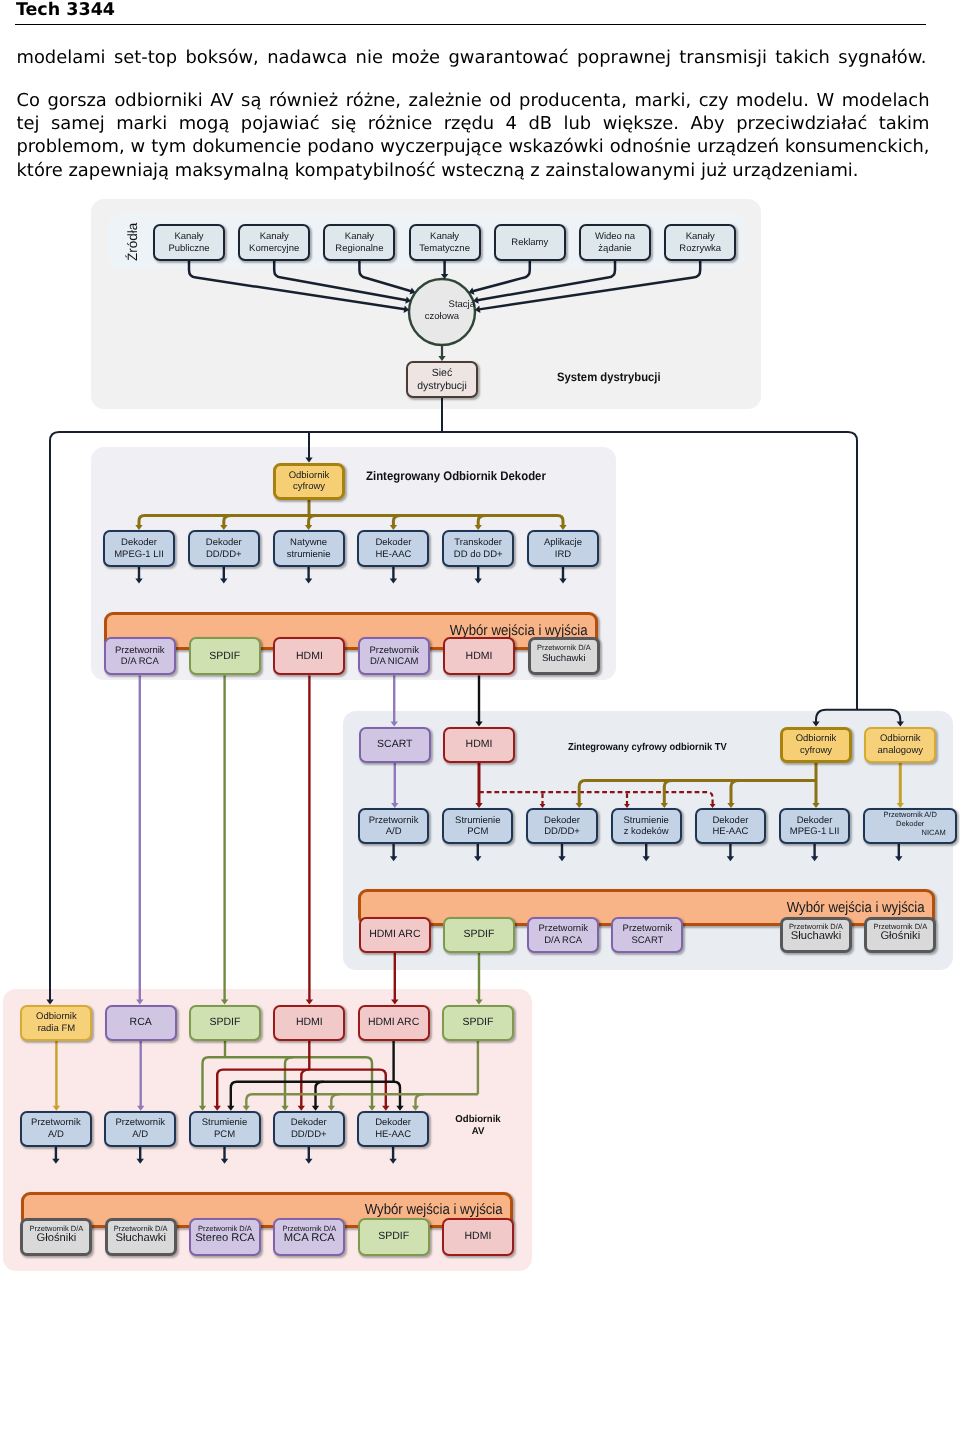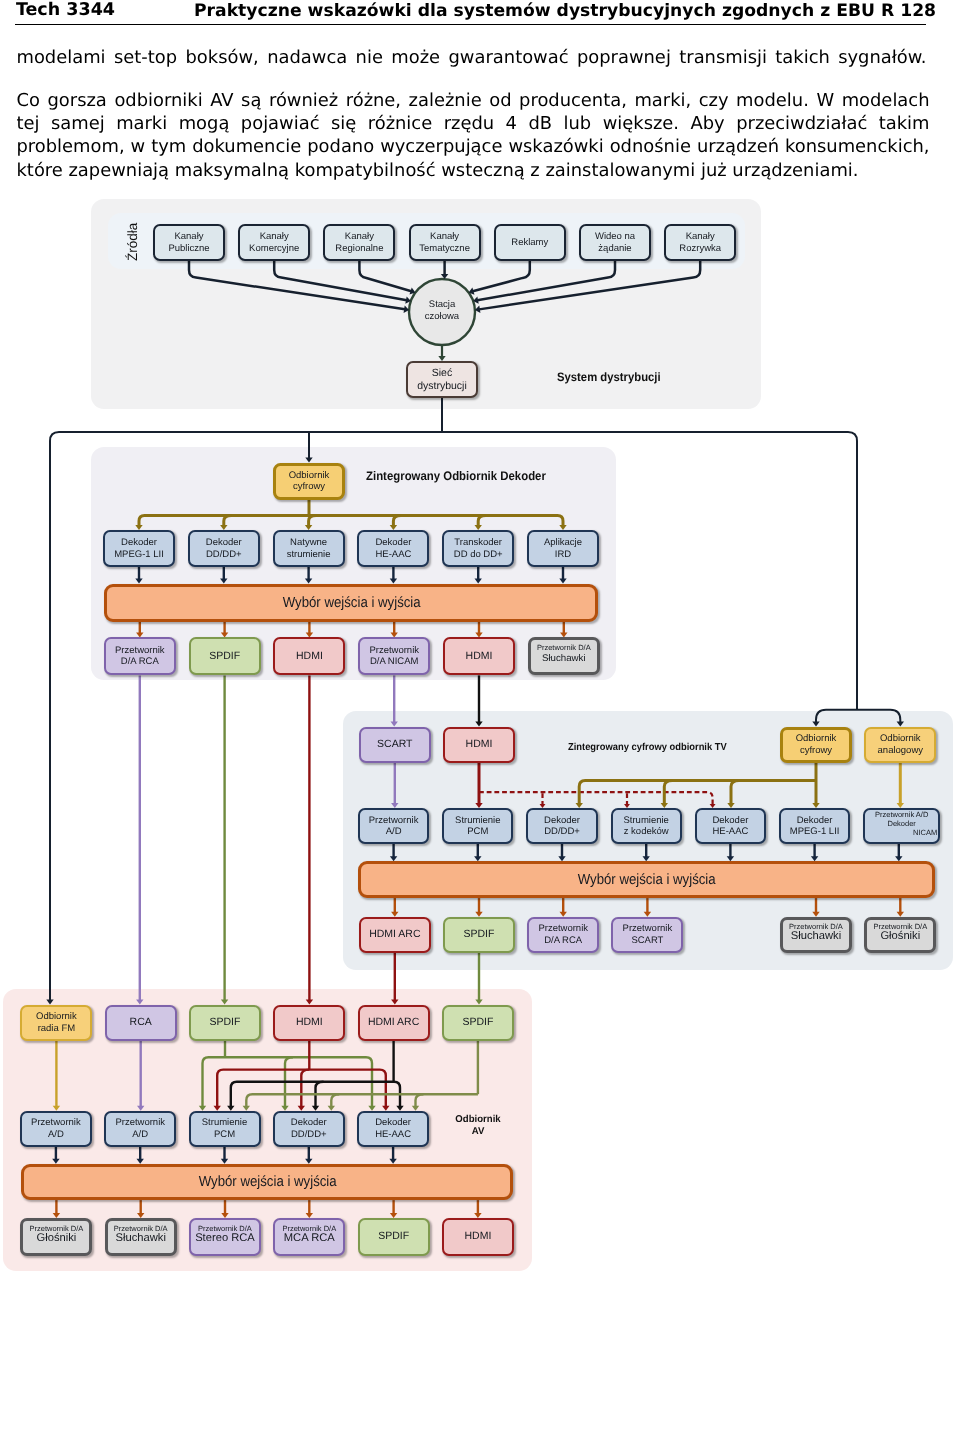--- a/index.html
+++ b/index.html
@@ -31,32 +31,31 @@
   #panels{position:absolute;left:0;top:0;width:960px;height:1435px;}
 
   .panel{position:absolute;border-radius:14px;}
   .nbox{position:absolute;box-sizing:border-box;display:flex;flex-direction:column;align-items:center;justify-content:center;
         border-radius:6px;text-align:center;color:#15191f;font-size:9.5px;line-height:11px;
         font-family:"Liberation Sans",sans-serif;
         box-shadow:1.6px 1.6px 2.0px rgba(0,0,0,0.30);}
   .nbox span{display:block;white-space:nowrap;}
   .lbl{position:absolute;font-weight:bold;font-size:11px;color:#111;white-space:nowrap;
        font-family:"Liberation Sans",sans-serif;transform:scaleX(0.852);transform-origin:0 0;}
-  .busbox{position:absolute;box-sizing:border-box;display:flex;align-items:center;justify-content:center;border-radius:9px;
+  .busbox{position:absolute;box-sizing:border-box;display:flex;align-items:center;justify-content:flex-end;border-radius:9px;
           font-size:14.7px;color:#15191f;font-family:"Liberation Sans",sans-serif;
-          box-shadow:1.6px 1.6px 2.0px rgba(0,0,0,0.30);}
+          box-shadow:1.6px 1.6px 2.0px rgba(0,0,0,0.30);margin-top:28px;}
   .busbox span{display:block;transform:scaleX(0.90);}
 </style>
 </head>
 <body>
 
 <div class="page">
 
   <div id="hdr-left">Tech 3344</div>
-  <div id="hdr-title">Praktyczne wskazówki dla systemów dystrybucyjnych zgodnych z EBU R 128</div>
   <div id="hdr-rule"></div>
 
   <div id="para1">modelami set-top boksów, nadawca nie może gwarantować poprawnej transmisji takich sygnałów.</div>
   <div id="para2">Co gorsza odbiorniki AV są również różne, zależnie od producenta, marki, czy modelu. W modelach tej samej marki mogą pojawiać się różnice rzędu 4 dB lub większe. Aby przeciwdziałać takim problemom, w tym dokumencie podano wyczerpujące wskazówki odnośnie urządzeń konsumenckich, które zapewniają maksymalną kompatybilność wsteczną z zainstalowanymi już urządzeniami.</div>
 
   <div id="diagram">
     <div id="panels">
         <div class="panel" style="left: 91.3px; top: 199px; width: 670px; height: 210px; background: rgb(241, 241, 242); border-radius: 13px;"></div>
         <div class="panel" style="left: 108.4px; top: 212.8px; width: 637px; height: 56px; background: rgb(238, 243, 248); border-radius: 13px;"></div>
         <div class="panel" style="left: 90.9px; top: 447.2px; width: 525px; height: 233px; background: rgb(240, 239, 244); border-radius: 13px;"></div>
@@ -260,21 +259,21 @@
         </div>
         <div class="nbox" style="left: 579px; top: 224px; width: 72px; height: 37px; border: 2.6px solid rgb(26, 36, 51); background: rgb(221, 231, 236); border-radius: 7px; font-size: 9.5px; line-height: 11.5px;">
           <span>Wideo na</span>
           <span>żądanie</span>
         </div>
         <div class="nbox" style="left: 664.2px; top: 224px; width: 72px; height: 37px; border: 2.6px solid rgb(26, 36, 51); background: rgb(221, 231, 236); border-radius: 7px; font-size: 9.5px; line-height: 11.5px;">
           <span>Kanały</span>
           <span>Rozrywka</span>
         </div>
         <div style="position: absolute; left: 409px; top: 299px; width: 66px; text-align: center; font-size: 9.5px; line-height: 12px; color: rgb(21, 25, 31); font-family: &quot;Liberation Sans&quot;, sans-serif;">
-          <span style="display: block;">Stacja</span>
+          <span style="display: block; text-align: right;">Stacja</span>
           <span style="display: block;">czołowa</span>
         </div>
         <div class="nbox" style="left: 406px; top: 361px; width: 72px; height: 37px; border: 2.6px solid rgb(74, 59, 53); background: rgb(238, 228, 226); border-radius: 7px; font-size: 10.5px; line-height: 13px;">
           <span>Sieć</span>
           <span>dystrybucji</span>
         </div>
         <div class="lbl" style="left: 557.4px; top: 369.5px; font-size: 12.2px; line-height: 14.396px; transform: scaleX(0.927);">System dystrybucji</div>
         <div class="lbl" style="left: 365.5px; top: 469.2px; font-size: 12.4px; line-height: 14.632px; transform: scaleX(0.92);">Zintegrowany Odbiornik Dekoder</div>
         <div class="nbox" style="left: 273px; top: 462.5px; width: 72px; height: 37px; border: 3px solid rgb(168, 130, 15); background: rgb(246, 207, 116); border-radius: 7.5px; font-size: 9.5px; line-height: 11.5px;">
           <span>Odbiornik</span>
@@ -360,21 +359,21 @@
           <span>z kodeków</span>
         </div>
         <div class="nbox" style="left: 694.8px; top: 808px; width: 71.2px; height: 36px; border: 2.6px solid rgb(31, 53, 84); background: rgb(195, 210, 228); border-radius: 7px; font-size: 9.5px; line-height: 11.4px;">
           <span>Dekoder</span>
           <span>HE-AAC</span>
         </div>
         <div class="nbox" style="left: 779px; top: 808px; width: 71.2px; height: 36px; border: 2.6px solid rgb(31, 53, 84); background: rgb(195, 210, 228); border-radius: 7px; font-size: 9.5px; line-height: 11.4px;">
           <span>Dekoder</span>
           <span>MPEG-1 LII</span>
         </div>
-        <div class="nbox" style="left: 863.2px; top: 808px; width: 77px; height: 36px; border: 2.6px solid rgb(31, 53, 84); background: rgb(195, 210, 228); border-radius: 7px; font-size: 7.5px; line-height: 9px; padding-bottom: 5px;">
+        <div class="nbox" style="left: 863.2px; top: 808px; width: 94px; height: 36px; border: 2.6px solid rgb(31, 53, 84); background: rgb(195, 210, 228); border-radius: 7px; font-size: 7.5px; line-height: 9px; padding-bottom: 5px;">
           <span style="font-size: 7.5px; line-height: 9.4px;">Przetwornik A/D</span>
           <span>Dekoder</span>
           <span style="font-size: 7.5px; line-height: 9px; padding-left: 47px;">NICAM</span>
         </div>
         <div class="busbox" style="left: 358.1px; top: 861.3px; width: 577.2px; height: 36.8px; border: 3px solid rgb(180, 80, 12); background: rgb(248, 179, 135); border-radius: 9px;">
           <span>Wybór wejścia i wyjścia</span>
         </div>
         <div class="nbox" style="left: 358.8px; top: 916.7px; width: 72px; height: 36px; border: 2.4px solid rgb(155, 27, 27); background: rgb(241, 201, 201); border-radius: 7px; font-size: 10.5px; line-height: 11.5px;">
           <span>HDMI ARC</span>
         </div>

